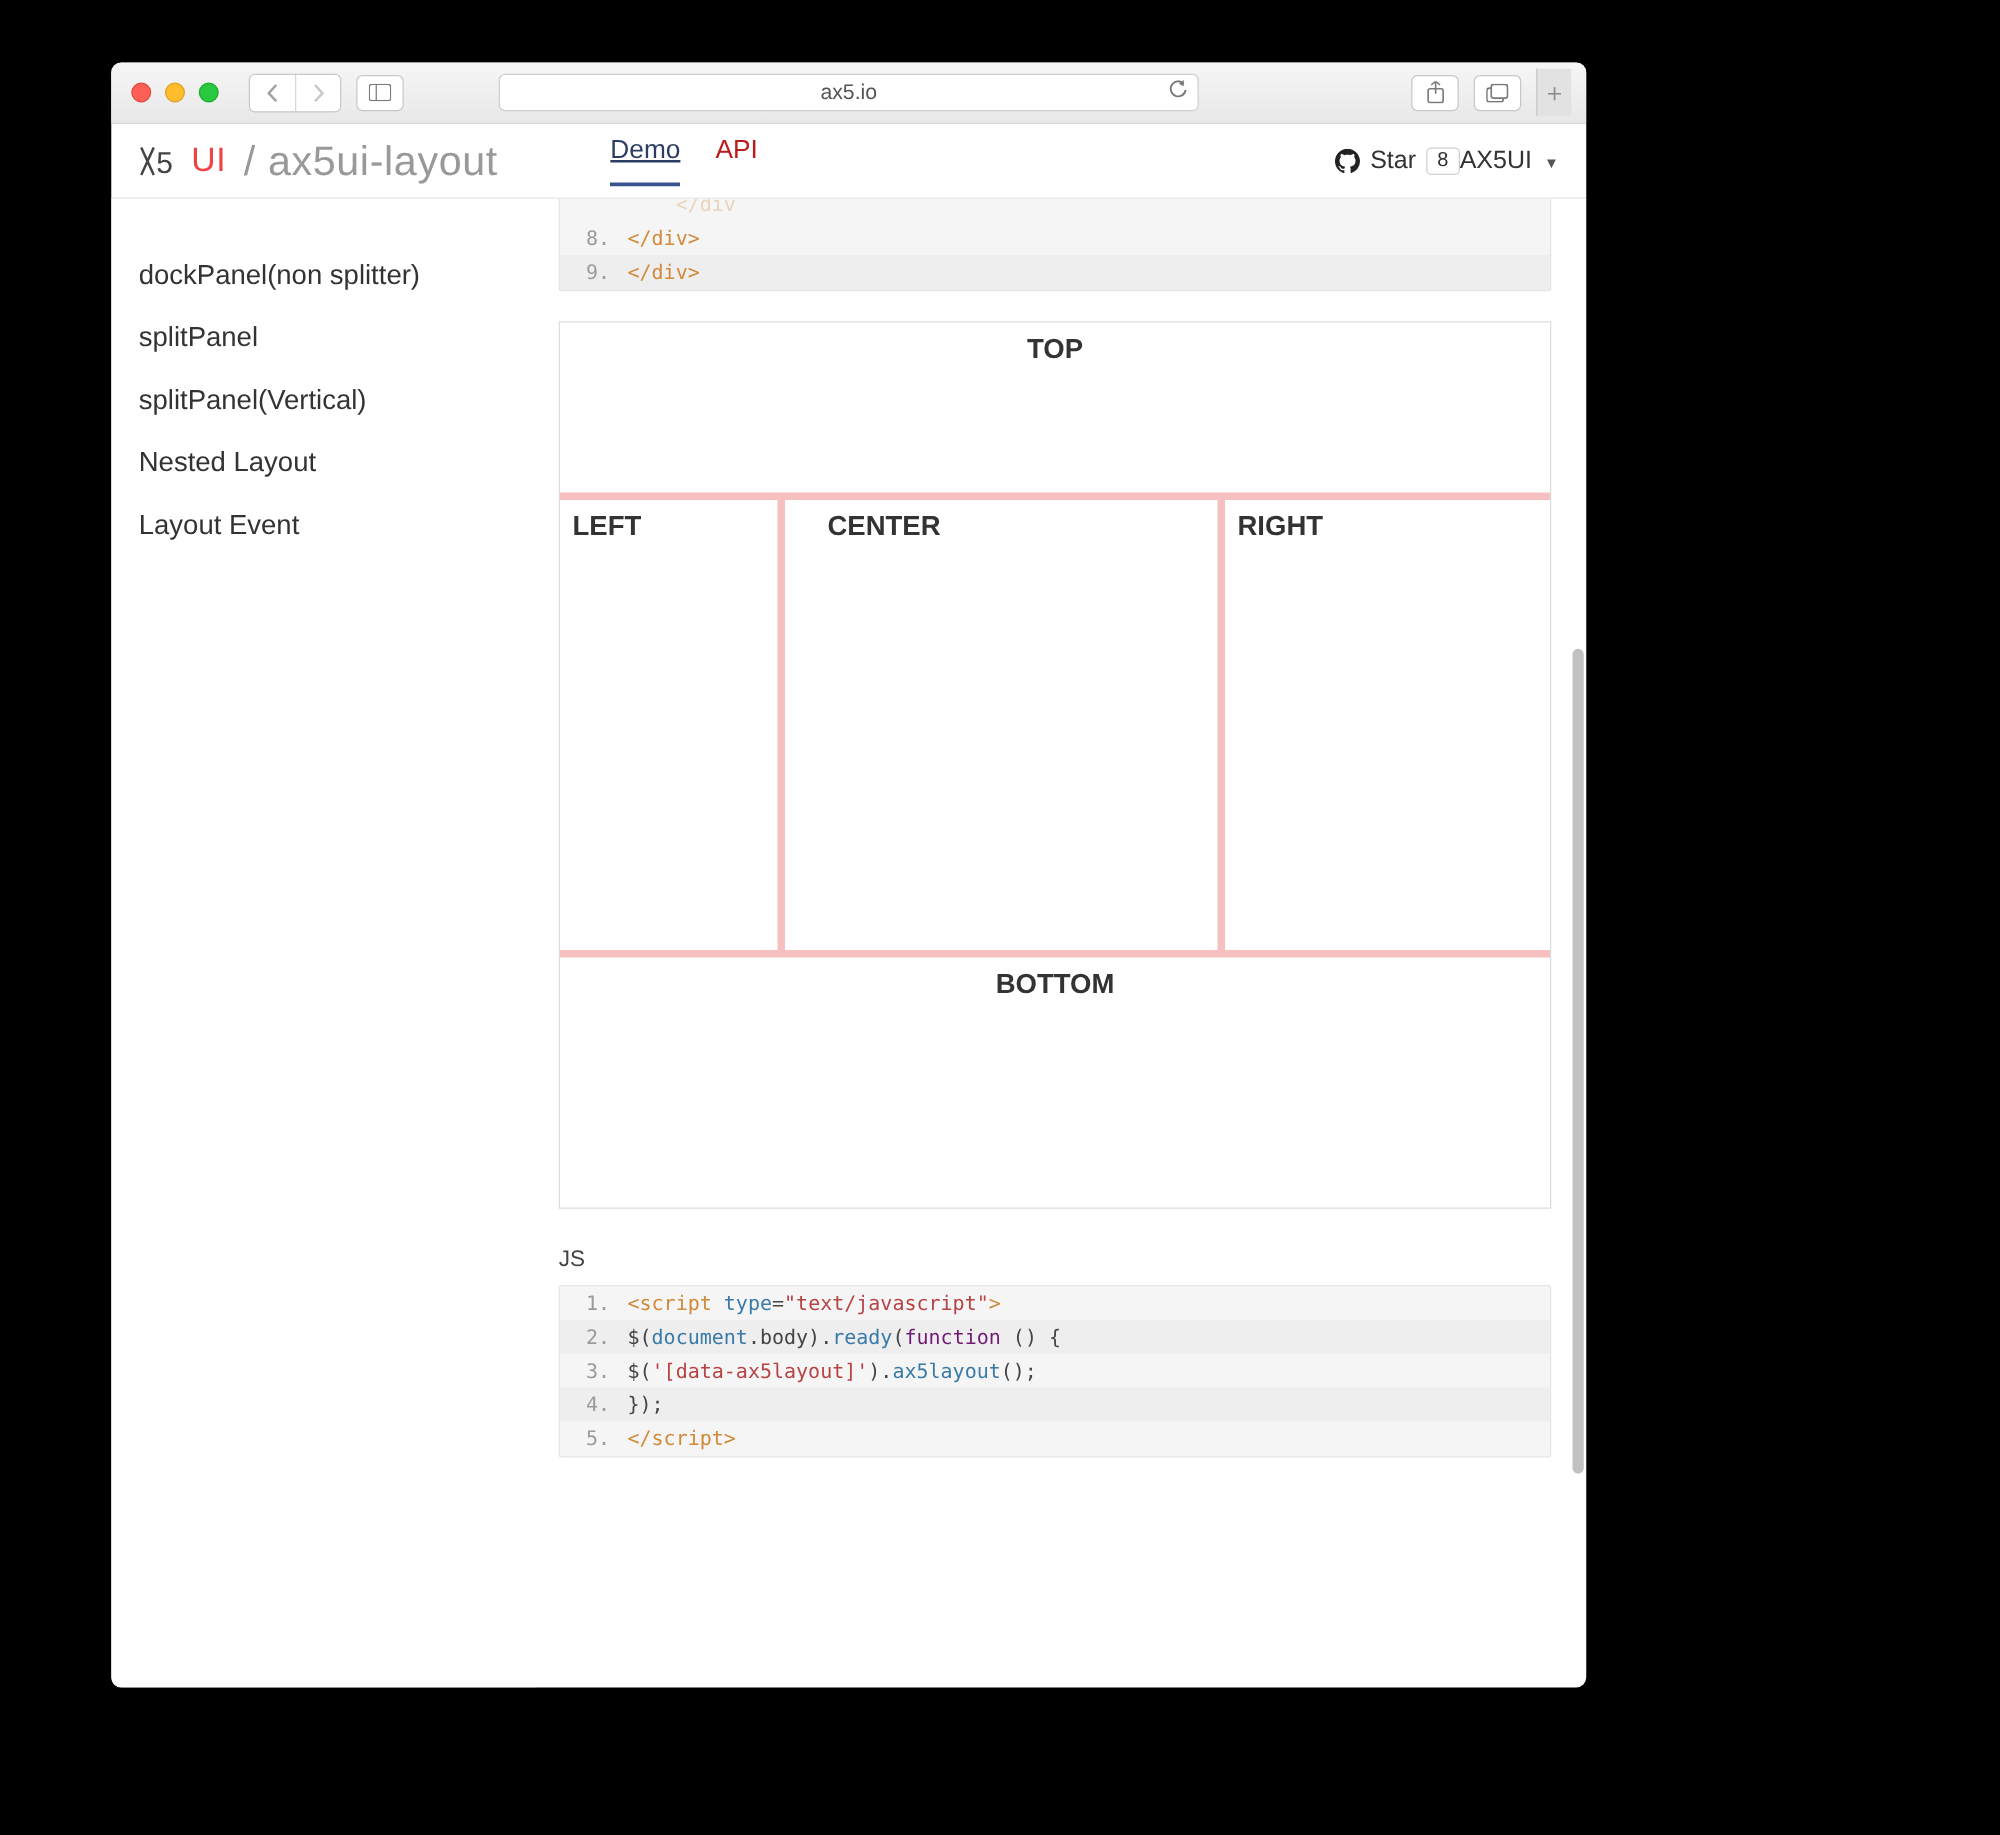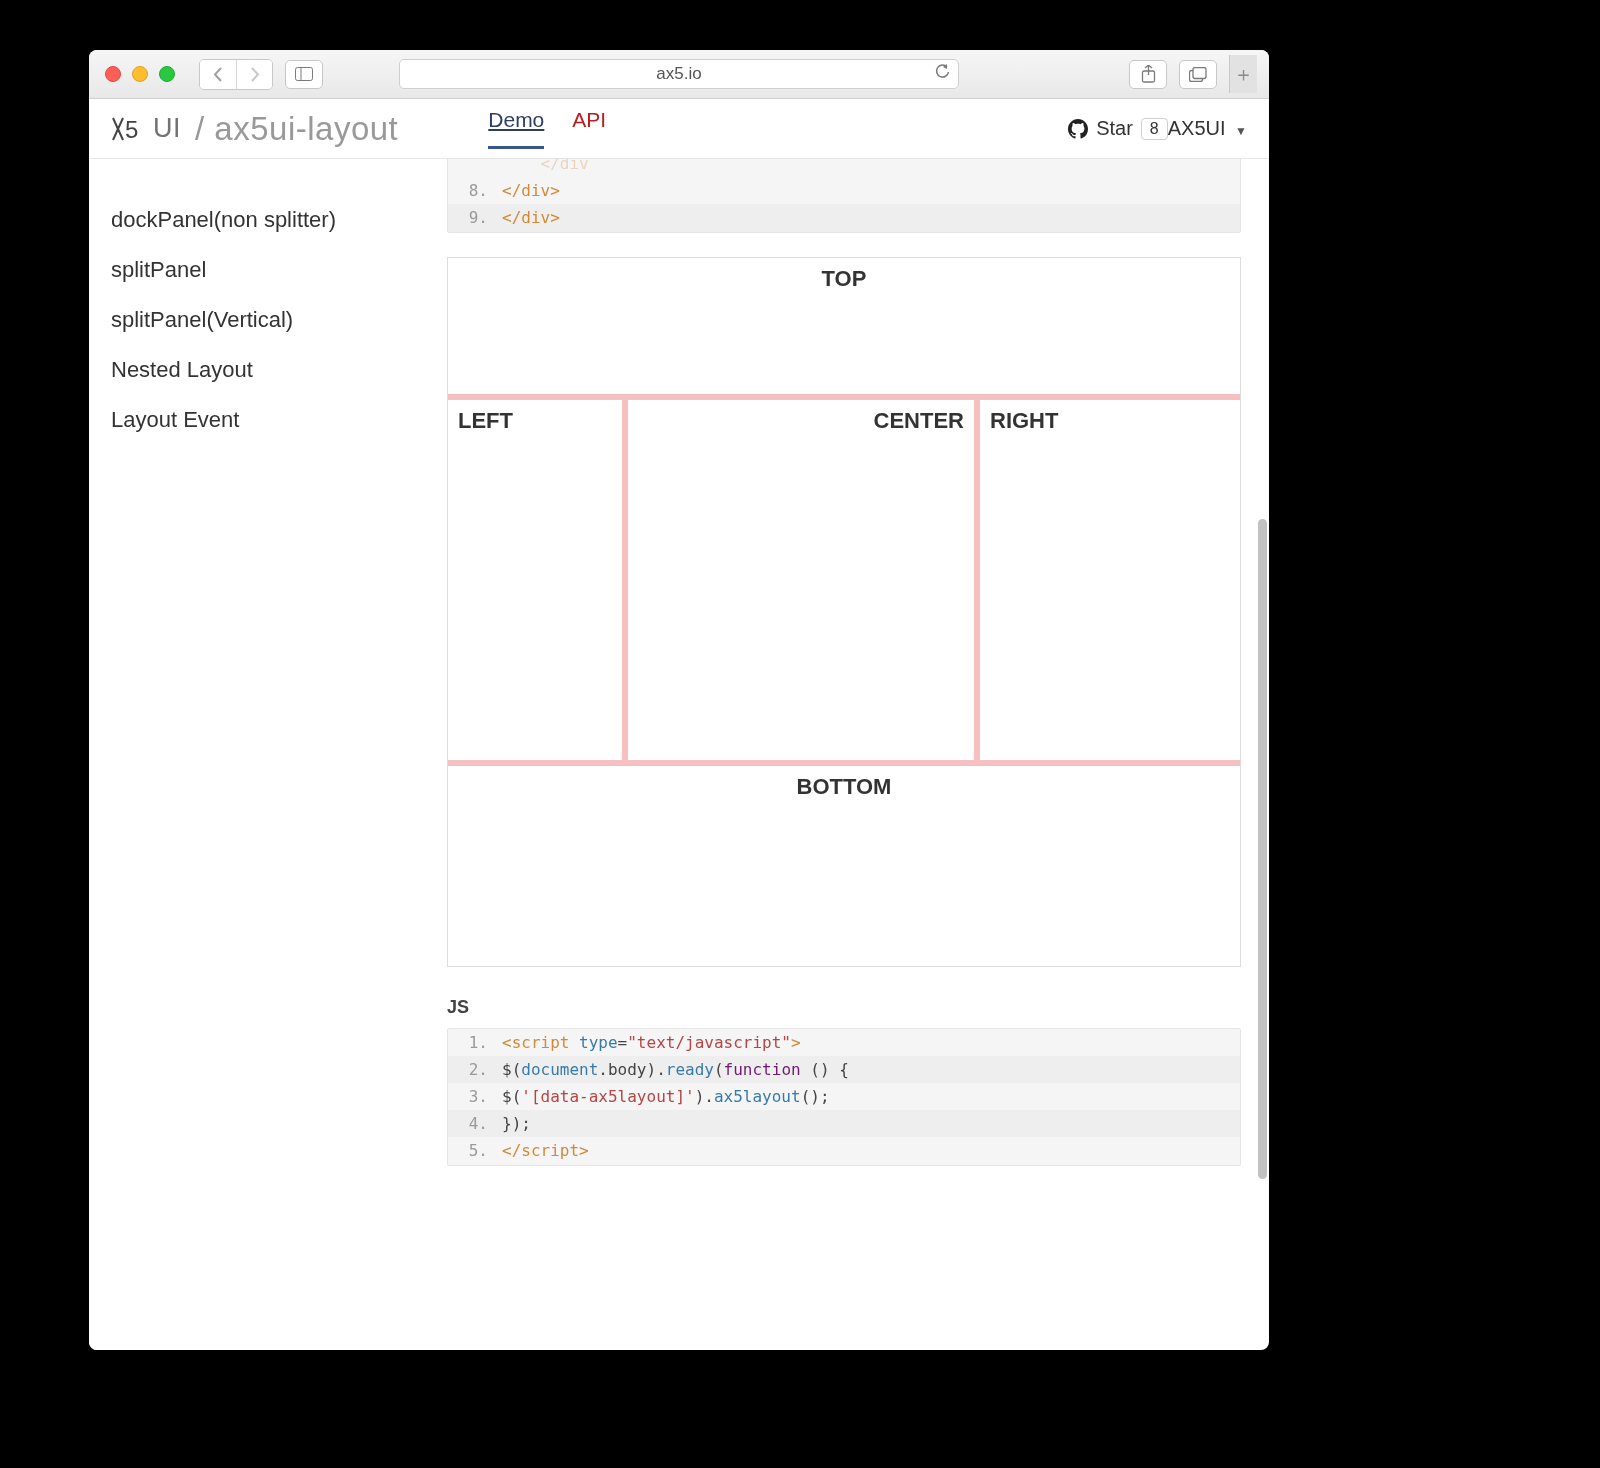--- a/index.html
+++ b/index.html
@@ -218,25 +218,25 @@
     }
     .pane {
       font-size: 22px;
       font-weight: 700;
       color: #333;
       padding: 8px 10px;
     }
     .top-pane { height: 142px; text-align: center; border-bottom: 6px solid #f6bfc0; }
     .mid-row { display: flex; height: 366px; border-bottom: 6px solid #f6bfc0; }
     .left-pane { width: 180px; border-right: 6px solid #f6bfc0; }
-    .center-pane { flex: 1; text-align: right; border-right: 6px solid #f6bfc0; padding-left: 34px; }
+    .center-pane { flex: 1; text-align: left; border-right: 6px solid #f6bfc0; padding-left: 34px; }
     .right-pane { width: 260px; }
     .bottom-pane { height: 200px; text-align: center; }
 
-    .section-label { font-size: 18px; color: #444; margin-bottom: 10px; font-weight: bold; }
+    .section-label { font-size: 18px; color: #444; margin-bottom: 10px; }
     .scroll-thumb {
       position: absolute;
       right: 2px;
       top: 420px;
       width: 9px;
       height: 660px;
       background: #c1c1c1;
       border-radius: 5px;
     }
   </style>
@@ -296,21 +296,21 @@
 
   <div class="content-wrap">
     <div class="site-header">
       <div class="brand">
         <span class="brand-logo">
           <svg width="34" height="26" viewBox="0 0 34 26">
               <path d="M2 24 L12 2 M12 24 L2 2" stroke="#444" stroke-width="2" fill="none"></path>
               <text x="14" y="22" font-size="24" font-family="Arial" fill="#444">5</text>
             </svg>
         </span>
-        <span style="font-weight:300;color:#737373">UI</span>
+        <span style="font-weight:300;color:#ef4444">UI</span>
         <span class="breadcrumb">/ ax5ui-layout</span>
       </div>
       <div class="nav-tabs" id="nav-tabs">
           <div class="nav-tab active">Demo</div>
           <div class="nav-tab">API</div>
         </div>
       <div class="header-right">
         <div class="gh-star">
           <svg width="20" height="20" viewBox="0 0 16 16">
               <path fill="#222" d="M8 0C3.58 0 0 3.58 0 8c0 3.54 2.29 6.53 5.47 7.59.4.07.55-.17.55-.38 0-.19-.01-.82-.01-1.49-2.01.37-2.53-.49-2.69-.94-.09-.23-.48-.94-.82-1.13-.28-.15-.68-.52-.01-.53.63-.01 1.08.58 1.23.82.72 1.21 1.87.87 2.33.66.07-.52.28-.87.51-1.07-1.78-.2-3.64-.89-3.64-3.95 0-.87.31-1.59.82-2.15-.08-.2-.36-1.02.08-2.12 0 0 .67-.21 2.2.82.64-.18 1.32-.27 2-.27.68 0 1.36.09 2 .27 1.53-1.04 2.2-.82 2.2-.82.44 1.1.16 1.92.08 2.12.51.56.82 1.27.82 2.15 0 3.07-1.87 3.75-3.65 3.95.29.25.54.73.54 1.48 0 1.07-.01 1.93-.01 2.2 0 .21.15.46.55.38A8.013 8.013 0 0016 8c0-4.42-3.58-8-8-8z"></path>

